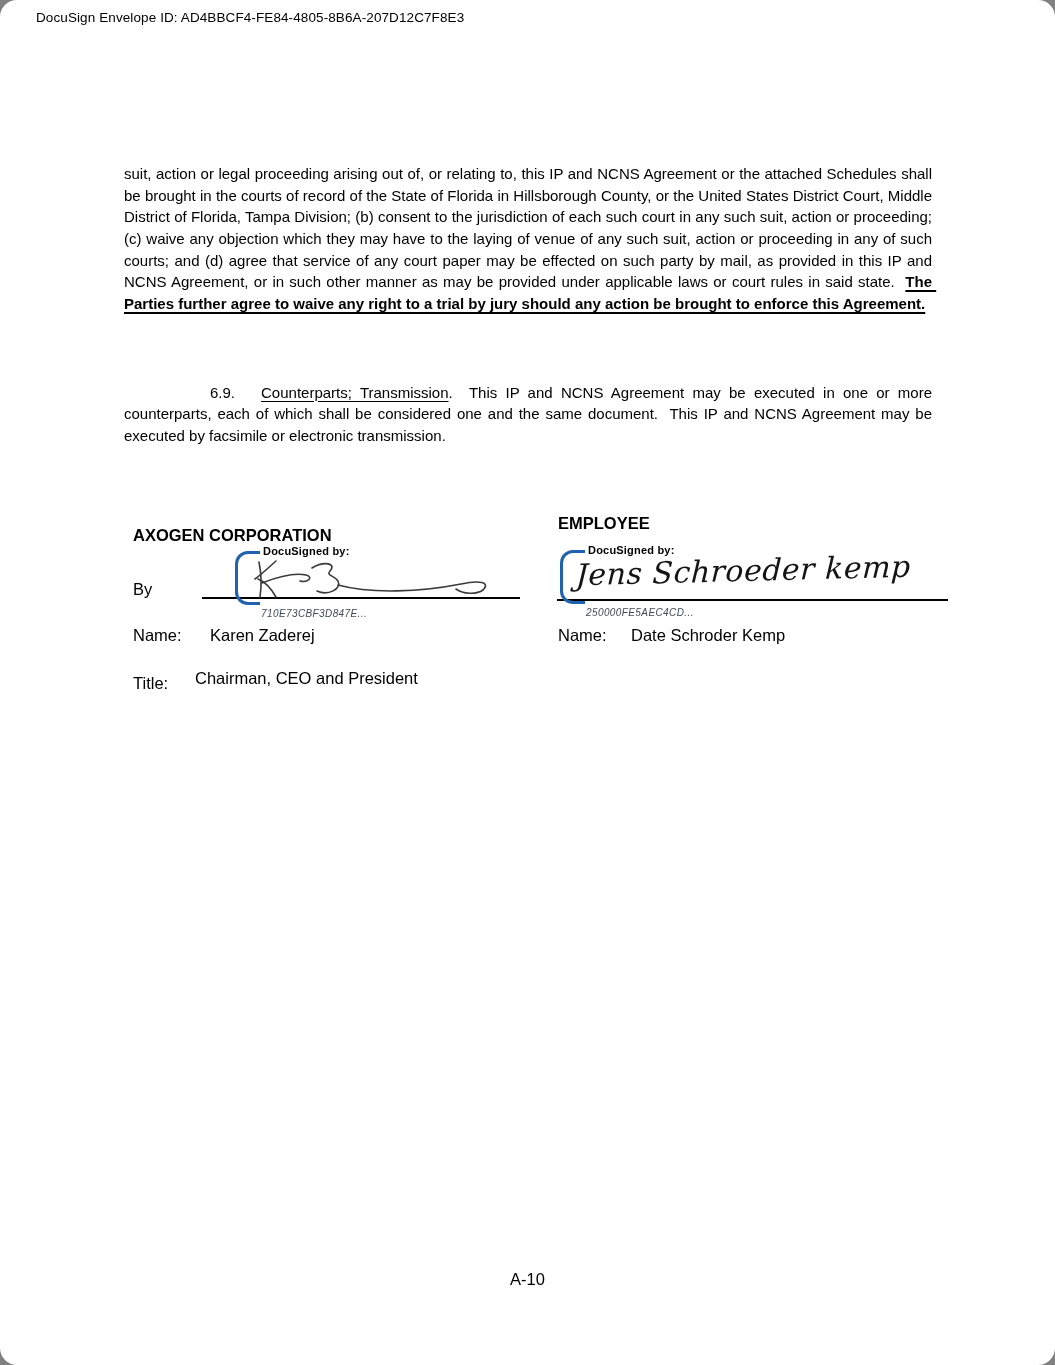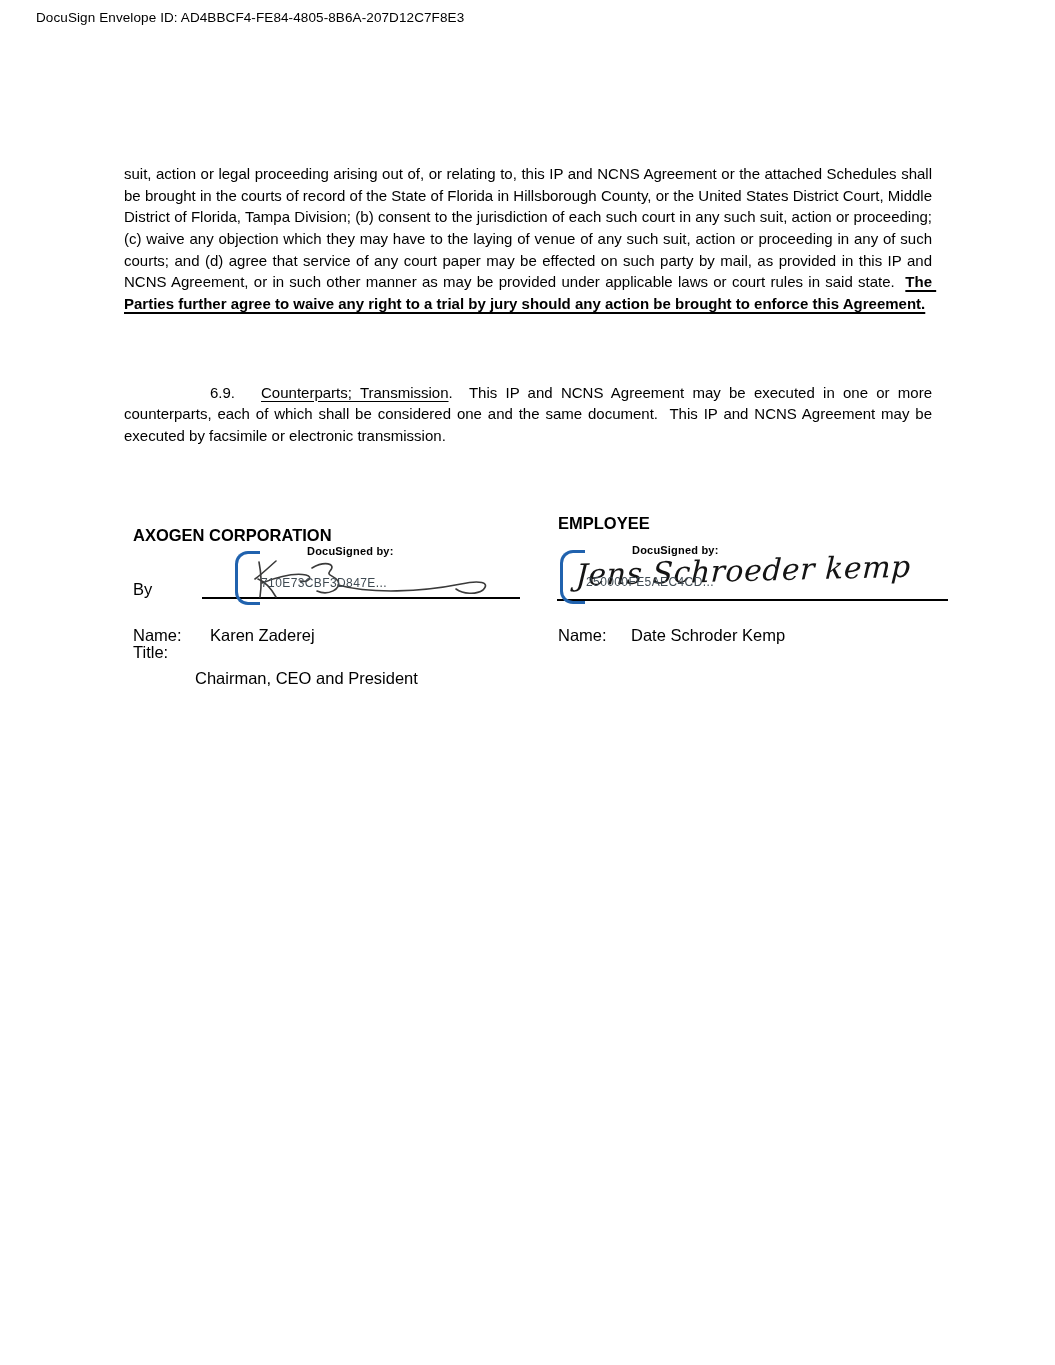--- a/index.html
+++ b/index.html
@@ -4,20 +4,21 @@
 <style>
   html,body { margin:0; padding:0; background:#808080; }
   .page {
     position:relative;
     width:1055px; height:1365px;
     margin:0 auto;
     background:#ffffff;
     font-family:"Liberation Sans", sans-serif;
     color:#000;
     overflow:hidden;
+    border-radius:17px;
   }
   .envelope-id {
     position:absolute; left:36px; top:10px;
     font-size:13.5px; letter-spacing:0.1px;
   }
   .body-flow {
     position:absolute; left:124px; top:120px; width:808px;
     font-size:15px; line-height:21.6px;
     text-align:justify; white-space:pre-wrap;
   }
@@ -47,42 +48,42 @@
     position:absolute; left:0; top:6px;
     width:22px; height:48px;
     border:3px solid #2062ae; border-right:none;
     border-radius:13px 0 0 13px;
     background:transparent;
   }
   .ds-label {
     position:absolute; left:28px; top:0;
     font-size:11px; font-weight:bold; letter-spacing:0.2px;
     white-space:nowrap;
-    margin-left:44px;
   }
   .sig-id {
-    position:absolute; left:26px; top:31px;
-    font-size:12px; color:#3f4a52; letter-spacing:0.4px;
+    position:absolute; left:26px; top:63px;
+    font-size:10px; color:#3f4a52; letter-spacing:0.4px;
     white-space:nowrap;
+    font-style:italic;
   }
   .scribble-svg { position:absolute; left:14px; top:12px; }
   .script-sig {
     position:absolute; left:16px; top:9px;
     font-family:"DejaVu Serif", serif; font-style:italic;
     font-size:30px; color:#141414; white-space:nowrap;
     transform:rotate(-1.5deg) skewX(-4deg);
     letter-spacing:0.5px;
   }
 
   .kv { position:absolute; font-size:16.5px; white-space:nowrap; }
   .name-label.left  { left:133px; top:626px; }
   .name-value.left  { left:210px; top:626px; }
   .name-label.right { left:558px; top:626px; }
   .name-value.right { left:631px; top:626px; }
-  .title-label { left:133px; top:643px;text-align:center; }
+  .title-label { left:133px; top:674px;text-align:center; }
   .title-value { left:195px; top:669px; }
 
   .footer {
     position:absolute; left:0; top:1270px; width:1055px;
     text-align:center; font-size:16.5px;
   }
 </style>
 </head>
 <body>
 
@@ -126,14 +127,15 @@
     <div class="sig-id">250000FE5AEC4CD...</div>
   </div>
 
   <div class="kv name-label left">Name:</div>
   <div class="kv name-value left">Karen Zaderej</div>
   <div class="kv name-label right">Name:</div>
   <div class="kv name-value right">Date Schroder Kemp</div>
   <div class="kv title-label">Title:</div>
   <div class="kv title-value">Chairman, CEO and President</div>
 
+  <div class="footer">A-10</div>
 
 </div>
 
 </body></html>

